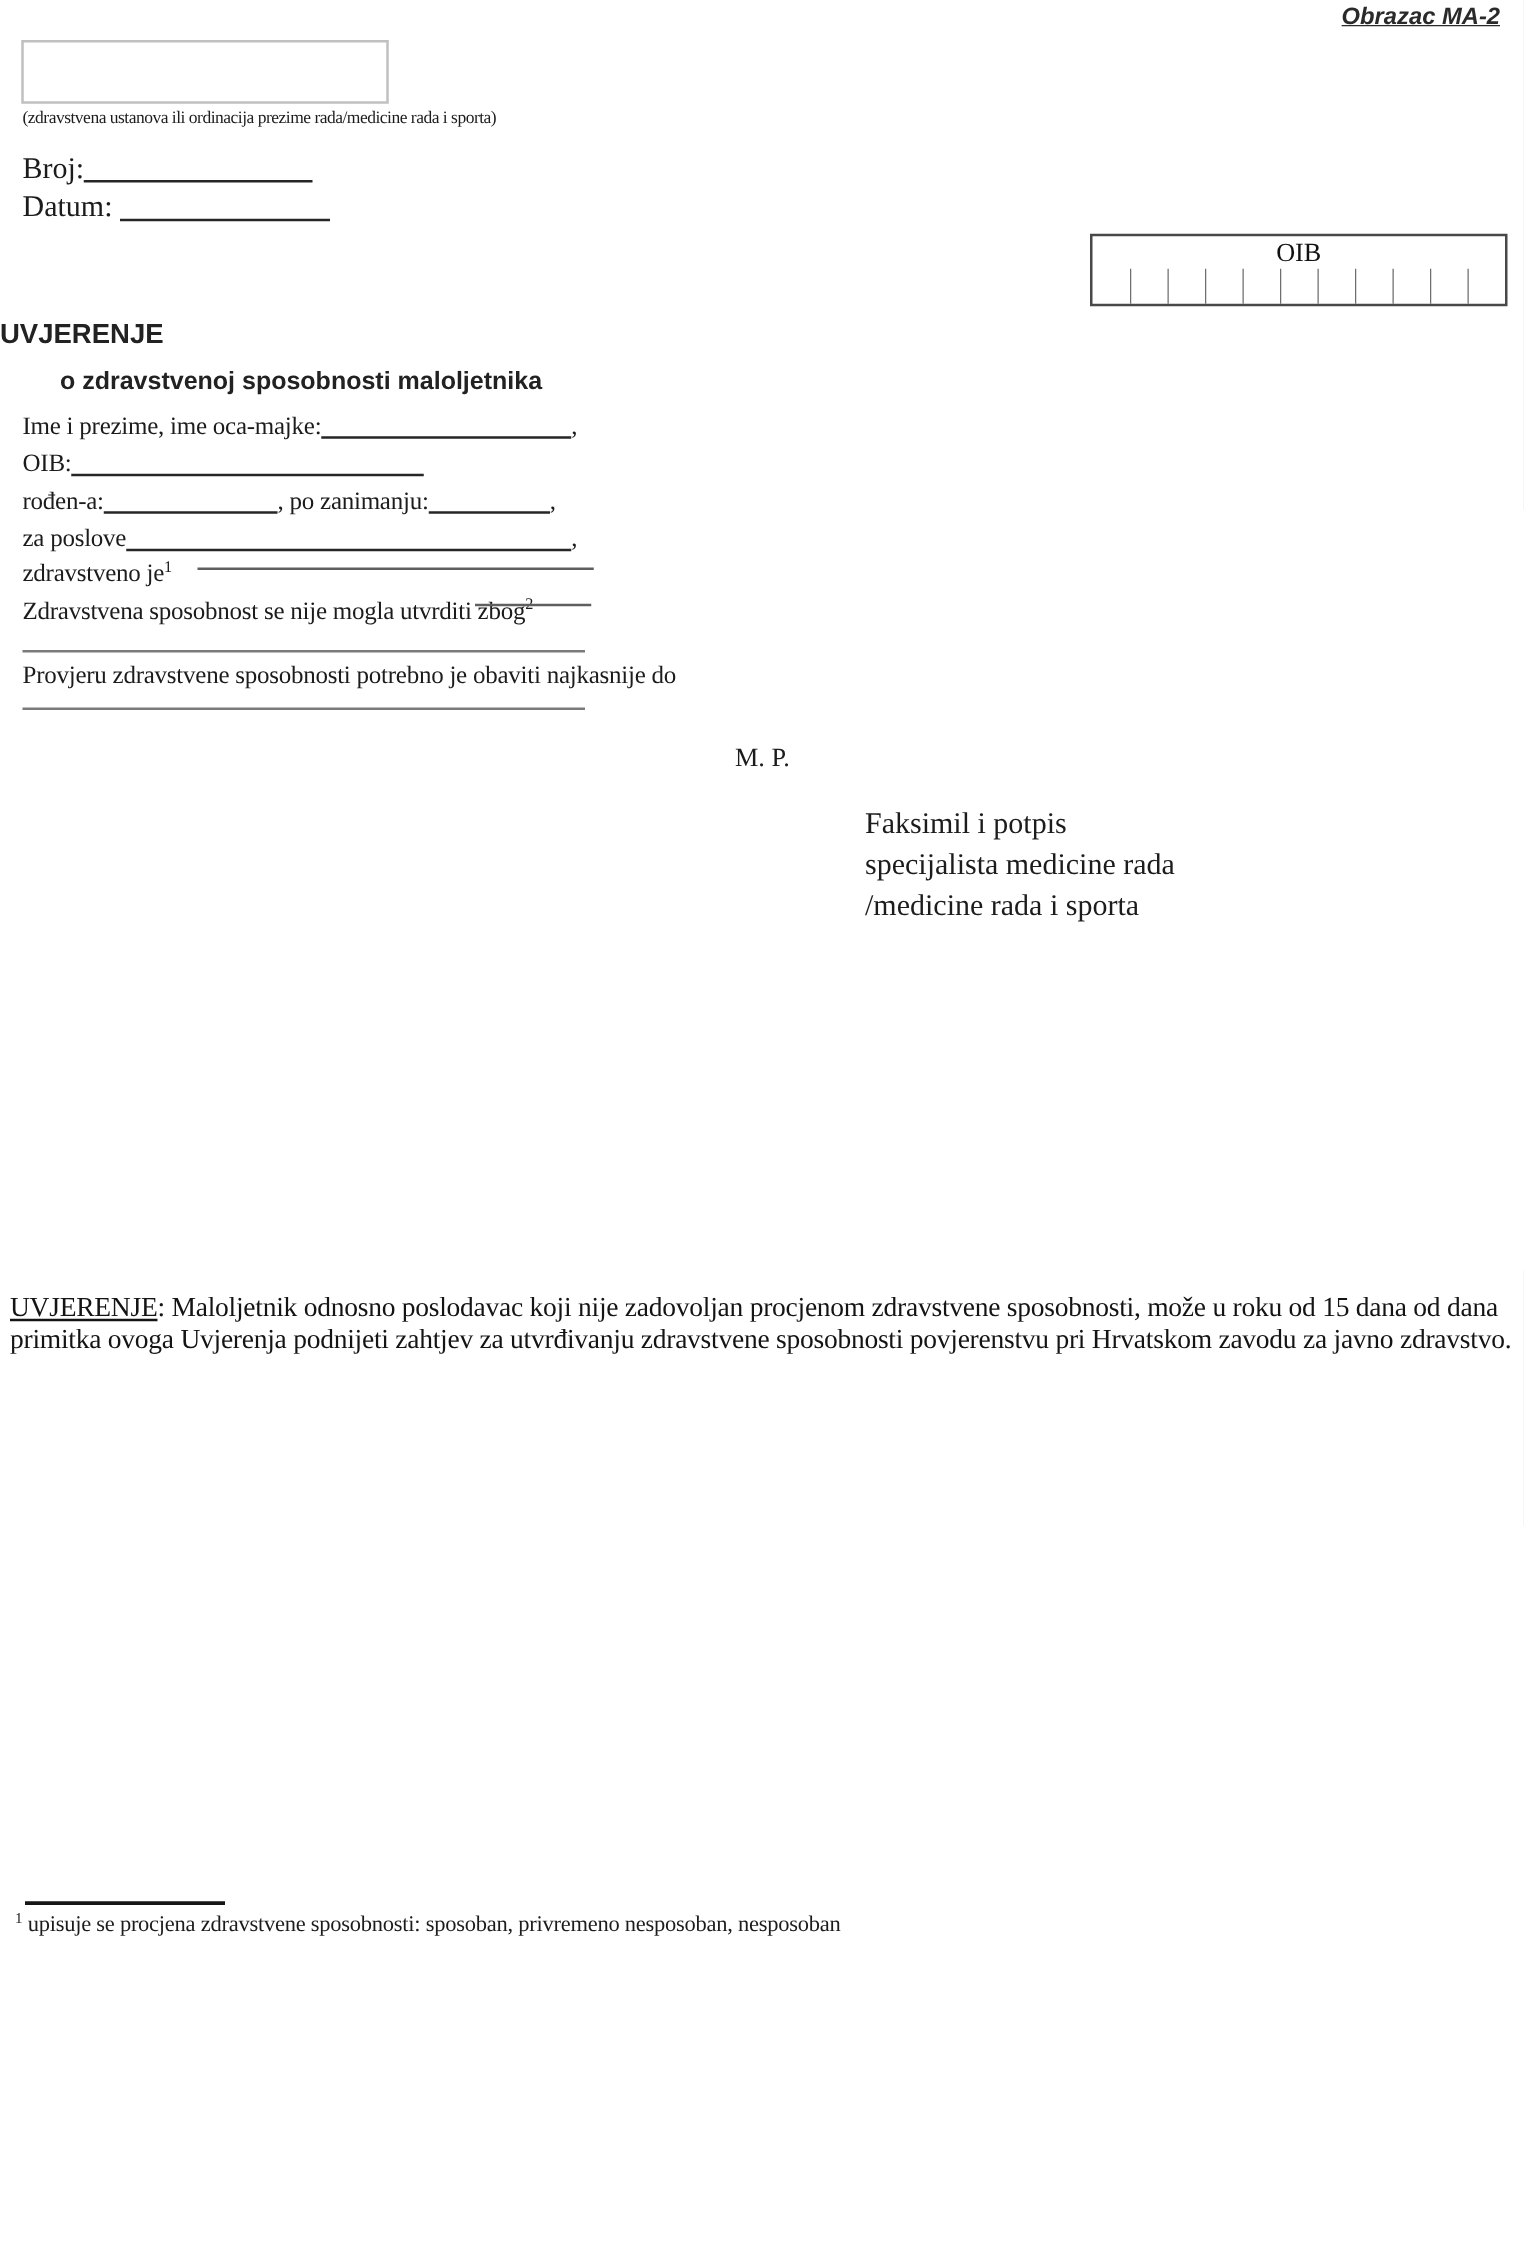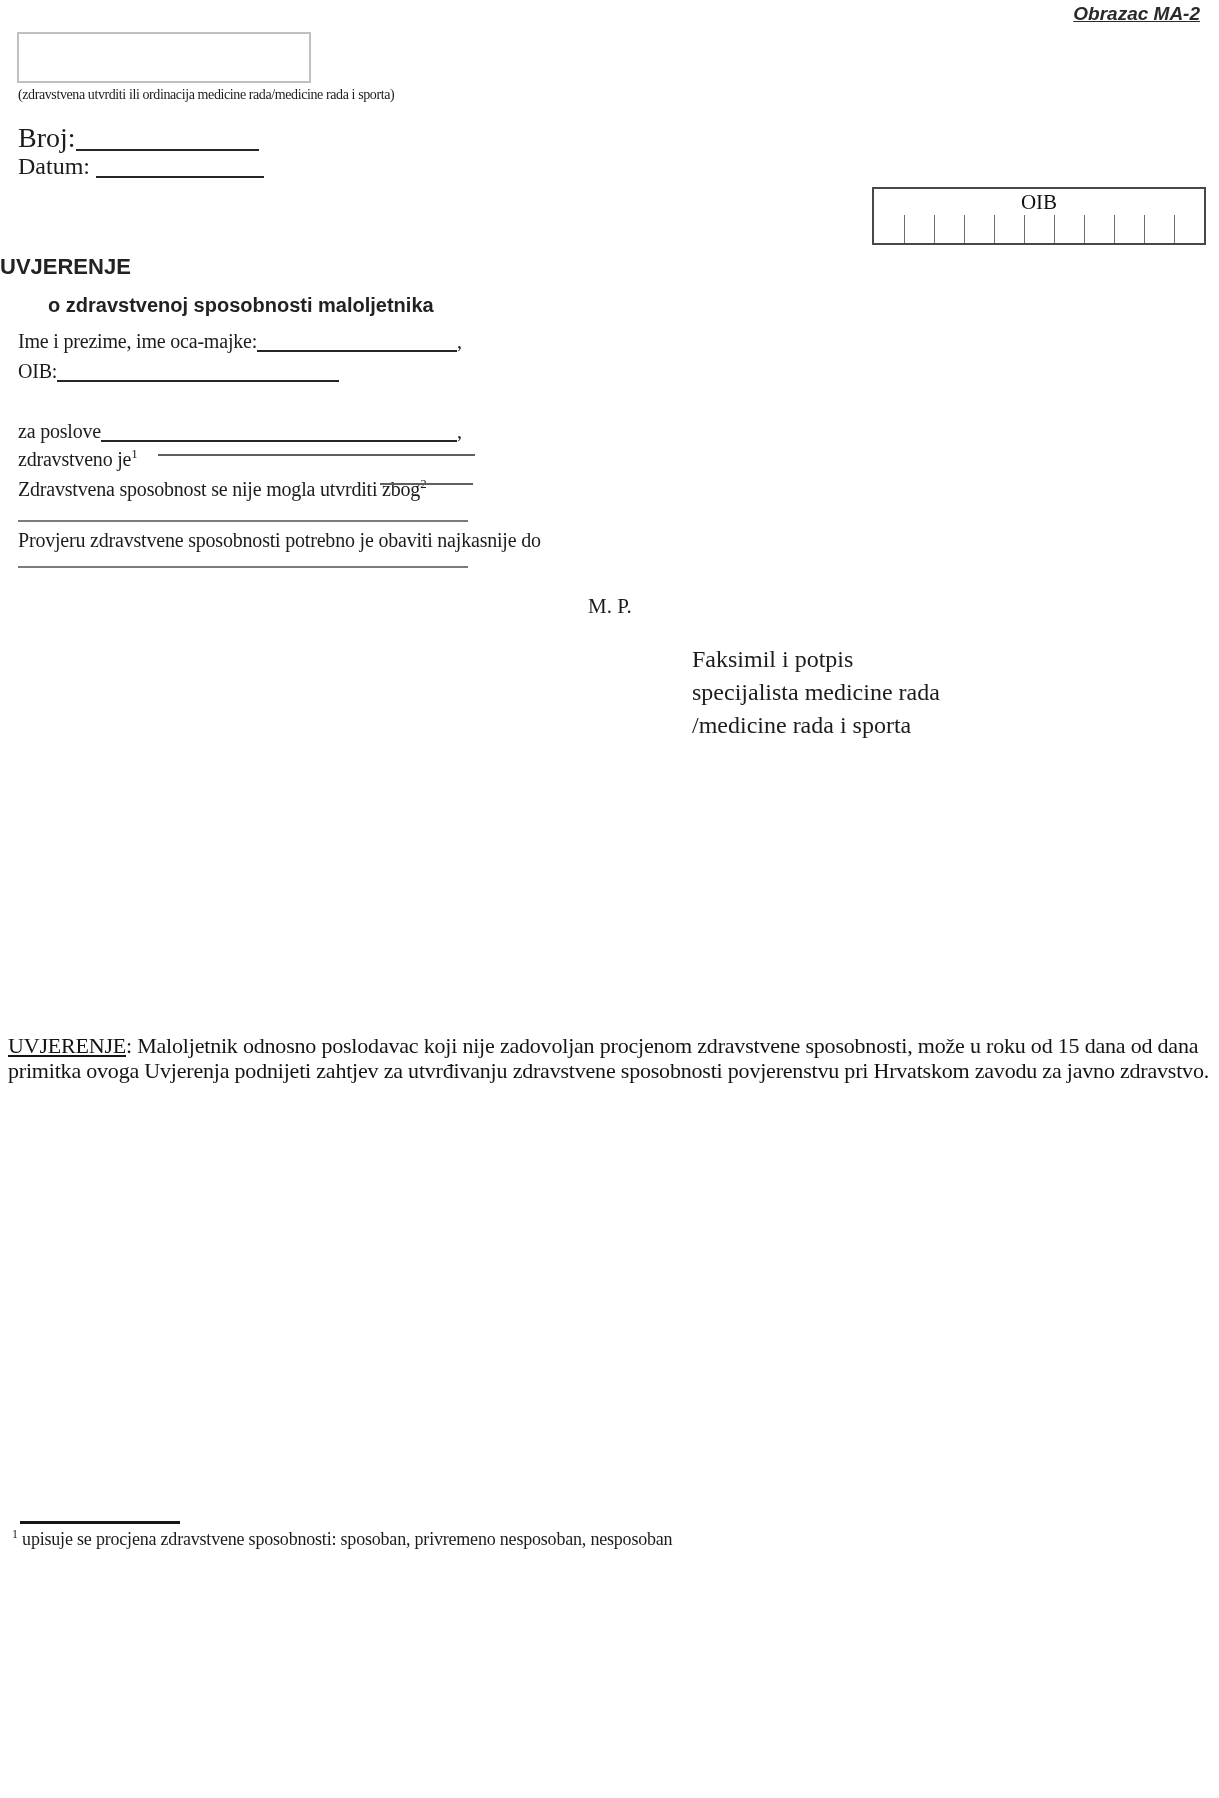--- a/index.html
+++ b/index.html
@@ -20,21 +20,21 @@
     white-space:nowrap;
     text-decoration:underline;
   }
   .inst-box{
     left:17px;top:32px;width:290px;height:47px;
     border:2px solid #c0c0c0;background:#fff;
   }
   .inst-caption{
     left:18px;top:87px;font-size:14px;letter-spacing:-0.4px;white-space:nowrap;
   }
-  .broj-line{left:18px;top:122px;font-size:28px;white-space:nowrap;}
+  .broj-line{left:18px;top:122px;font-size:24px;white-space:nowrap;}
   .datum-line{left:18px;top:153px;font-size:24px;white-space:nowrap;}
   .blank{
     display:inline-block;height:14px;vertical-align:-4px;
     border-bottom:2px solid #262626;
   }
   
   .oib-box{
     left:872px;top:187px;width:330px;height:54px;
     border:2px solid #484848;
   }
@@ -70,21 +70,21 @@
   .footnote sup{font-size:12px;line-height:0;}
 </style>
 </head>
 <body>
 
 <div class="page">
 
   <div class="abs form-code">Obrazac MA-2</div>
 
   <div class="abs inst-box"></div>
-  <div class="abs inst-caption">(zdravstvena utvrditi ili ordinacija medicine rada/medicine rada i sporta)</div>
+  <div class="abs inst-caption">(zdravstvena ustanova ili ordinacija prezime rada/medicine rada i sporta)</div>
 
   <div class="abs broj-line"><span>Broj:</span><span class="blank" style="width:183px"></span></div>
   <div class="abs datum-line"><span>Datum:</span>&nbsp;<span class="blank" style="width:168px"></span></div>
 
   <div class="abs oib-box">
     <div class="oib-label">OIB</div>
     <div class="oib-ticks">
         <div class="oib-tick" style="left: 30px;"></div>
         <div class="oib-tick" style="left: 60px;"></div>
         <div class="oib-tick" style="left: 90px;"></div>
@@ -102,20 +102,21 @@
     <span class="title-main">UVJERENJE</span>
   </div>
   <div class="abs subtitle-wrap">
     <span class="subtitle">o zdravstvenoj sposobnosti maloljetnika</span>
   </div>
 
   <div class="abs fline" style="top:330px"><span>Ime i prezime, ime oca-majke:</span><span class="blank" style="width:200px"></span><span>,</span></div>
 
   <div class="abs fline" style="top:360px"><span>OIB:</span><span class="blank" style="width:282px"></span></div>
 
+  <div class="abs fline" style="top:390px"><span>rođen-a:</span><span class="blank" style="width:139px"></span><span>, po zanimanju:</span><span class="blank" style="width:97px"></span><span>,</span></div>
 
   <div class="abs fline" style="top:420px"><span>za poslove</span><span class="blank" style="width:356px"></span><span>,</span></div>
 
   <div class="abs fline" style="top:448px"><span>zdravstveno je</span><sup class="fnref">1</sup></div>
   <div class="abs rule" style="left:158px;top:454px;width:317px"></div>
 
   <div class="abs fline" style="top:478px"><span>Zdravstvena sposobnost se nije mogla utvrditi zbog</span><sup class="fnref">2</sup></div>
   <div class="abs rule" style="left:380px;top:483px;width:93px"></div>
 
   <div class="abs hr-gray" style="left:18px;top:520px;width:450px"></div>

